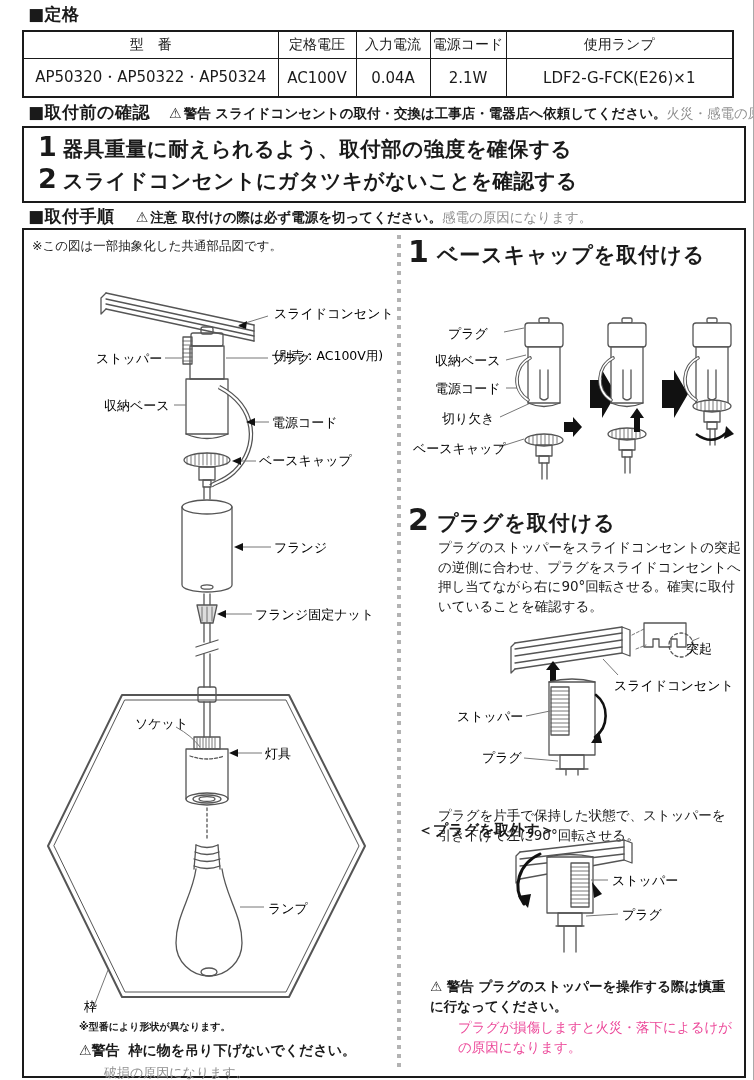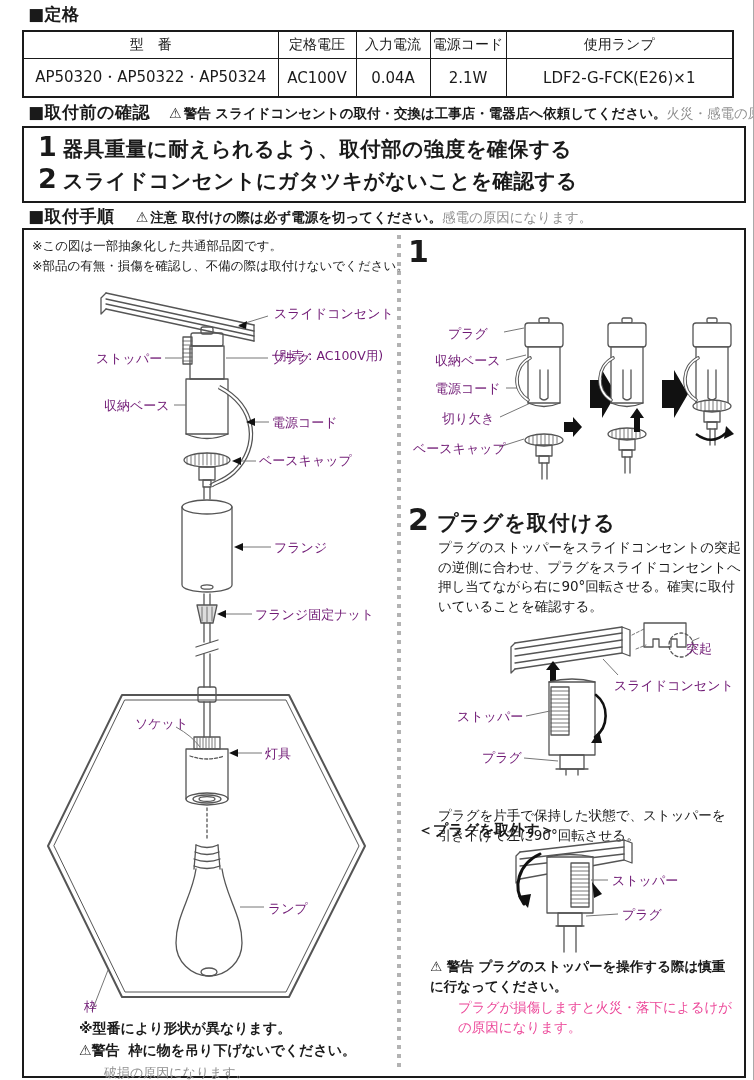--- a/index.html
+++ b/index.html
@@ -21,21 +21,21 @@
   table.ratings td{height:37px;font-size:15px;}
   
   .bigbox{border:2.5px solid #1a1a1a;box-sizing:border-box;}
   .bigrow{display:flex;align-items:baseline;padding-left:14px;}
   .bigrow .n{font-size:27px;font-weight:bold;margin-right:6px;}
   .bigrow .t{font-size:20.5px;font-weight:bold;letter-spacing:.5px;}
   
   .procbox{border:2px solid #1a1a1a;box-sizing:border-box;}
   .divider{background:repeating-linear-gradient(to bottom,#b3b3b3 0 4px,transparent 4px 9px);}
   .note{font-size:12.5px;line-height:1.6;white-space:nowrap;}
-  .lbl{position:absolute;font-size:13px;white-space:nowrap;color:#701a75;}
+  .lbl{position:absolute;font-size:13px;white-space:nowrap;color:#000000;}
   .lbl.sub{font-size:12.5px;}
   .stephead{display:flex;align-items:baseline;}
   .stephead .n{font-size:30px;font-weight:bold;margin-right:8px;}
   .stephead .t{font-size:21px;font-weight:bold;letter-spacing:1px;}
   .stepbody{font-size:13.5px;line-height:1.45;}
   .subhead{font-size:15px;font-weight:bold;margin-top:38px;}
   .bwarn-bold{font-size:13.5px;font-weight:bold;line-height:1.5;}
   .bwarn-gray{font-size:13.5px;color:#ec4899;line-height:1.5;}
   svg{display:block;}
   svg .ln{stroke:#555;fill:none;stroke-width:1.3;stroke-linejoin:round;stroke-linecap:round;}
@@ -103,21 +103,20 @@
       <span>取付けの際は必ず電源を切ってください。</span><span class="muted">感電の原因になります。</span>
     </span>
   </div>
 
   <div class="abs procbox" style="left:22px;top:228px;width:724px;height:850px;">
 
     <div class="abs divider" style="left:373px;top:5px;width:4px;height:836px;"></div>
 
     <div class="abs" style="left:0;top:0;width:373px;height:846px;">
       <div class="abs note" style="left:8px;top:6px;">※この図は一部抽象化した共通部品図です。</div>
-      <div class="abs note" style="left:8px;top:26px;">※部品の有無・損傷を確認し、不備の際は取付けないでください。</div>
 
       <svg class="abs" style="left:0;top:45px;" width="373" height="745" viewBox="0 0 373 745">
 
         <g class="ln">
           <path d="M82,18 L230,50 M82,24 L230,56 M82,29 L230,61 M82,34 L230,66"></path>
           <path d="M82,18 L77,23 L77,39 L82,34 M230,50 L230,66"></path>
         </g>
         <path class="lead" d="M244,41 L215,50"></path>
         <polygon class="blk" points="214,51 223,46 222,54"></polygon>
 
@@ -214,32 +213,33 @@
       <span class="lbl" style="left:80px;top:167px;">収納ベース</span>
       <span class="lbl" style="left:248px;top:184px;">電源コード</span>
       <span class="lbl" style="left:235px;top:222px;">ベースキャップ</span>
       <span class="lbl" style="left:250px;top:309px;">フランジ</span>
       <span class="lbl" style="left:231px;top:376px;">フランジ固定ナット</span>
       <span class="lbl" style="left:111px;top:485px;">ソケット</span>
       <span class="lbl" style="left:241px;top:515px;">灯具</span>
       <span class="lbl" style="left:244px;top:670px;">ランプ</span>
       <span class="lbl" style="left:60px;top:768px;">枠</span>
 
-      <div class="abs" style="left:55px;top:790px;font-size:14px;font-weight:bold;">※型番により形状が異なります。</div>
+      <div class="abs" style="left:55px;top:790px;font-size:10px;font-weight:bold;">※型番により形状が異なります。</div>
       <div class="abs nowrap" style="left:55px;top:812px;font-size:14px;font-weight:bold;">
         <span>⚠</span><span>警告</span>
         <span style="margin-left:4px;text-align:center;">枠に物を吊り下げないでください。</span>
       </div>
       <div class="abs" style="left:80px;top:834px;font-size:13px;color:#8f8f8f;">破損の原因になります。</div>
     </div>
 
     <div class="abs" style="left:376px;top:0;width:346px;height:846px;">
 
       <div class="abs stephead" style="left:8px;top:4px;">
         <span class="n">1</span>
+        <span class="t">ベースキャップを取付ける</span>
       </div>
 
       <svg class="abs" style="left:0;top:80px;" width="346" height="178" viewBox="0 0 346 178">
         <defs>
           <g id="pfig" class="ln">
             <rect x="-5" y="4" width="10" height="5" rx="1.5"></rect>
             <rect x="-19" y="9" width="38" height="24" rx="3" class="wh"></rect>
             <rect x="-16" y="33" width="32" height="56" class="wh"></rect>
             <path d="M-16,89 q16,7 32,0"></path>
             <path d="M-4,56 v28 M4,56 v28 M-4,84 q4,4 8,0"></path>
@@ -346,21 +346,21 @@
           <polygon class="blk" points="118,58 128,70 131,56"></polygon>
           <polygon class="blk" points="192,44 202,56 194,60"></polygon>
         </g>
         <g class="lead">
           <path d="M191,42 L208,42 M186,78 L218,76"></path>
         </g>
       </svg>
       <span class="lbl" style="left:212px;top:642px;">ストッパー</span>
       <span class="lbl" style="left:222px;top:676px;">プラグ</span>
 
-      <div class="abs" style="left:30px;top:726px;width:306px;">
+      <div class="abs" style="left:30px;top:746px;width:306px;">
         <div class="bwarn-bold">
           <span>⚠</span>
           <span>警告</span>
           <span>プラグのストッパーを操作する際は慎重に行なってください。</span>
         </div>
         <div class="bwarn-gray" style="margin-left:28px;">プラグが損傷しますと火災・落下によるけがの原因になります。</div>
       </div>
 
     </div>
   </div>

